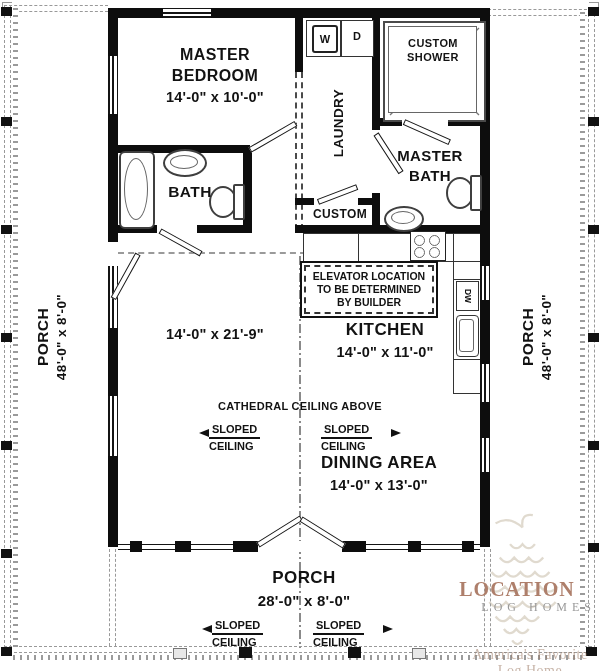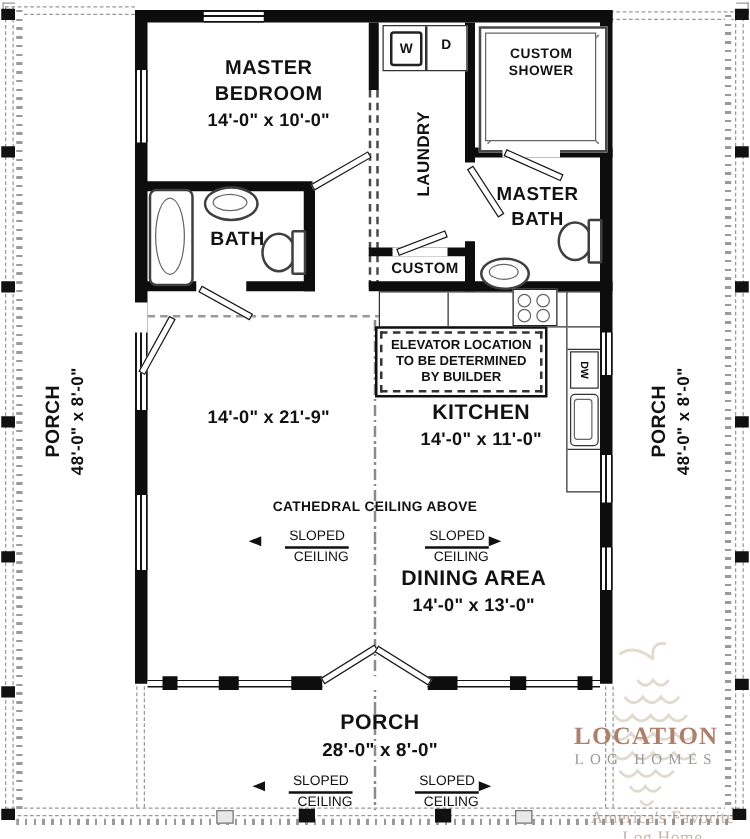--- a/index.html
+++ b/index.html
@@ -29,21 +29,21 @@
   .fx{position:absolute;background:#fff;z-index:4;}
   .oline{border:2px solid #3f3f3f;}
   .thin{border:1px solid #666;}
   .round{border-radius:50%;}
   .dot{position:absolute;width:4px;height:4px;background:#333;border-radius:50%;}
   
   .lbl{position:absolute;font-weight:700;text-align:center;z-index:5;letter-spacing:.4px;line-height:1.32;}
   .t16{font-size:16px;} .t17{font-size:17px;} .t15{font-size:15px;} .t12{font-size:12px;}
   .t11{font-size:11px;line-height:1.25;} .dims{font-size:14.5px;margin-top:2px;letter-spacing:.2px;}
   .vrot{transform:rotate(-90deg);transform-origin:center;}
-  .sloped{position:absolute;text-align:right;z-index:5;font-weight:400;font-size:11px;line-height:1.3;}
+  .sloped{position:absolute;text-align:left;z-index:5;font-weight:700;font-size:11px;line-height:1.3;}
   .sloped .s1{display:inline-block;border-bottom:2px solid #111;padding:0 3px 1px;}
   .arrL{position:absolute;left:-10px;top:7px;width:0;height:0;border-top:4px solid transparent;border-bottom:4px solid transparent;border-right:10px solid #111;}
   .arrR{position:absolute;right:-10px;top:7px;width:0;height:0;border-top:4px solid transparent;border-bottom:4px solid transparent;border-left:10px solid #111;}
   
   .elev{position:absolute;left:300px;top:261px;width:130px;z-index:5;background:#fff;border:2px solid #111;padding:2px;}
   .elev-in{border:2px dashed #333;padding:3px 2px;font-weight:700;font-size:10.5px;line-height:13px;text-align:center;}
   
   .counter{position:absolute;background:#fff;border:1px solid #333;z-index:2;}
   .cdiv-v{position:absolute;width:1px;background:#333;top:0;bottom:0;}
   .cdiv-h{position:absolute;height:1px;background:#333;left:0;right:0;}
@@ -281,16 +281,16 @@
       <path d="M28 43 q7 9 14 0 q7 9 14 0 q7 9 14 0"></path>
       <path d="M20 57 q7 9 14 0 q7 9 14 0 q7 9 14 0 q7 9 14 0"></path>
       <path d="M16 71 q8 10 17 0 q8 10 17 0 q8 10 17 0 q8 10 17 0"></path>
       <path d="M18 86 q8 10 16 0 q8 10 16 0 q8 10 16 0 q8 10 16 0"></path>
       <path d="M24 100 q7 9 14 0 q7 9 14 0 q7 9 14 0"></path>
       <path d="M32 112 q6 8 12 0 q6 8 12 0"></path>
       <path d="M40 123 q5 7 10 0"></path>
     </g>
   </svg>
   <div class="brand" style="color: rgb(174, 127, 107);">LOCATION</div>
-  <div class="brand-sub" style="color: rgb(154, 154, 154);">LOG HOMES</div>
+  <div class="brand-sub" style="color: rgb(154, 154, 154); text-align: right;">LOG HOMES</div>
   <div class="tagline">America's Favorite Log Home</div>
 
 </div>
 
 </body></html>

